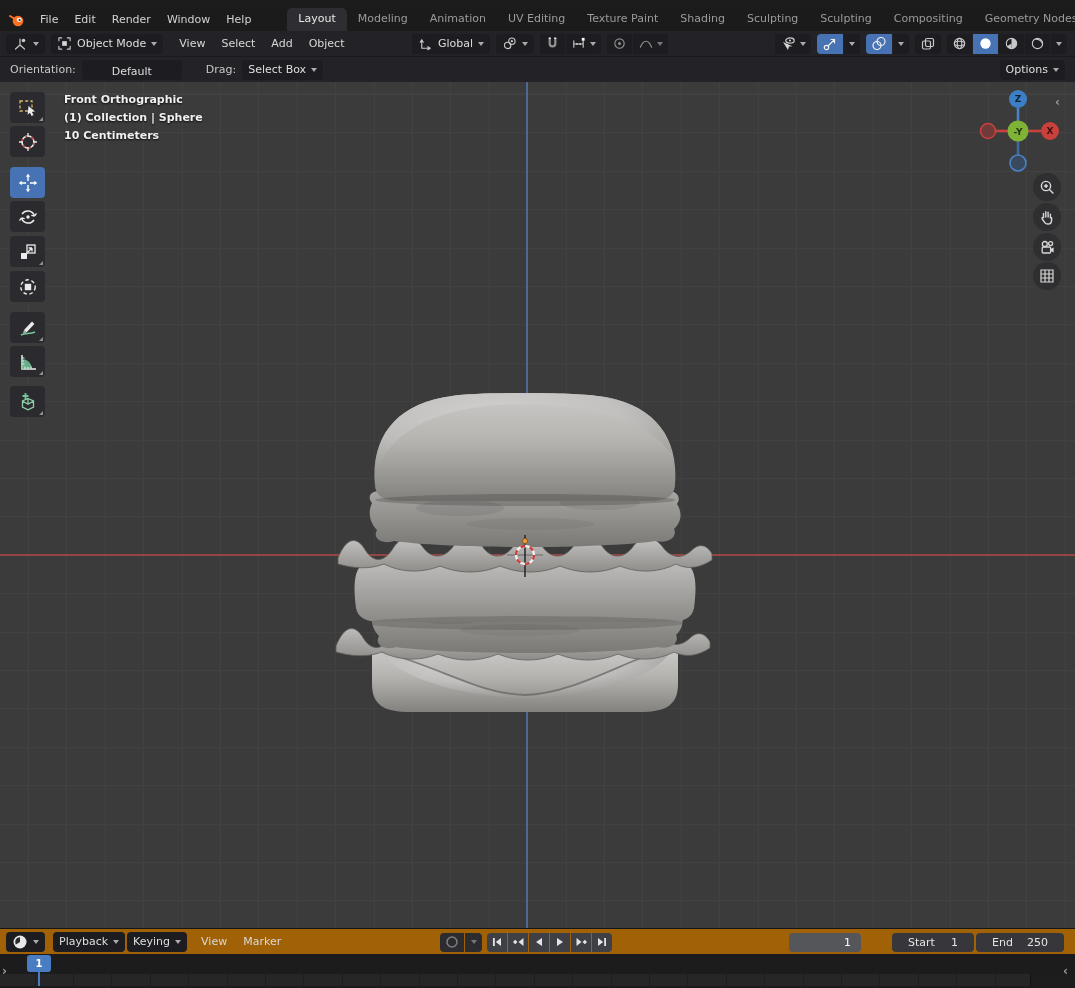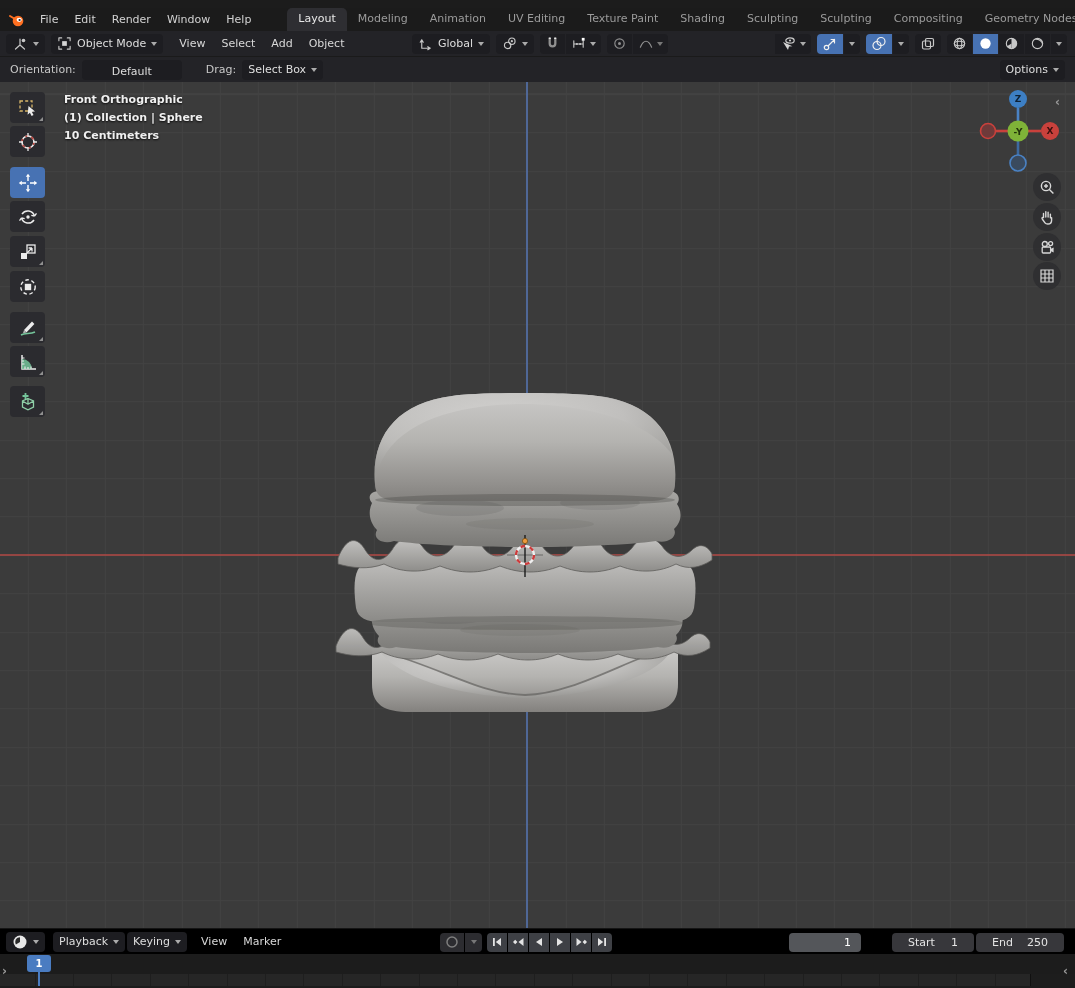--- a/index.html
+++ b/index.html
@@ -44,21 +44,21 @@
   
   .tbtn { position:absolute; left:10px; width:35px; height:31px; background:#2b2b2f; border-radius:4px; display:flex; align-items:center; justify-content:center; }
   .tbtn.active { background:#4772b3; }
   .tbtn.sub::after { content:""; position:absolute; right:2px; bottom:2px; width:0; height:0; border-left:4px solid transparent; border-bottom:4px solid #8f8f8f; }
 
   
   .side-btn { position:absolute; left:1033px; width:28px; height:28px; border-radius:50%; background:rgba(43,43,46,0.78); display:flex; align-items:center; justify-content:center; }
   .collapse { position:absolute; color:#9a9a9a; font-size:12px; font-weight:bold; }
 
   
-  #tl-header { position:absolute; left:0; top:920px; width:1075px; height:26px; background:#000000; display:flex; align-items:center; border-top:1px solid #151515; }
+  #tl-header { position:absolute; left:0; top:920px; width:1075px; height:26px; background:#a16207; display:flex; align-items:center; border-top:1px solid #151515; }
   #transport { position:absolute; left:487px; top:3.5px; display:flex; gap:1px; }
   .tr-btn { width:20px; height:19px; background:#3e4045; display:flex; align-items:center; justify-content:center; }
   #transport .tr-btn:first-child { border-radius:4px 0 0 4px; }
   #transport .tr-btn:last-child { border-radius:0 4px 4px 0; }
   #frame-field { position:absolute; left:789px; top:3.5px; width:72px; height:19px; background:#54565a; border-radius:4px; color:#fff; text-align:right; line-height:19px; padding-right:10px; }
   #autokey { position:absolute; left:440px; top:3.5px; display:flex; gap:1px; }
   #autokey > div { background:#2c2c30; height:19px; display:flex; align-items:center; justify-content:center; }
   #se-group { position:absolute; left:892px; top:3.5px; display:flex; gap:2px; }
   .se-field { background:#37373b; border-radius:4px; height:19px; display:flex; align-items:center; gap:14px; padding:0 16px; color:#e4e4e4; }
 

